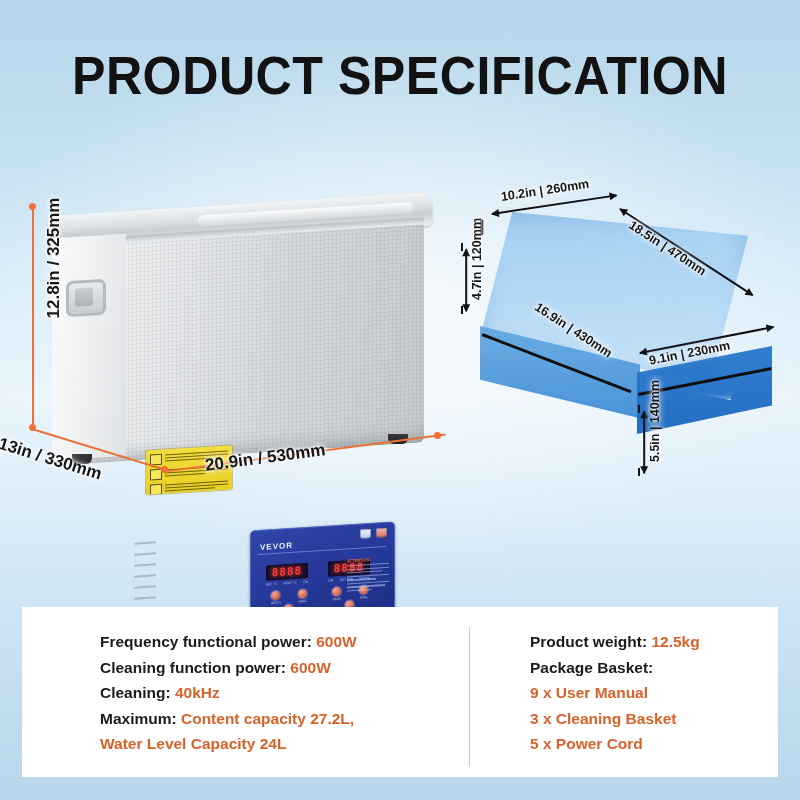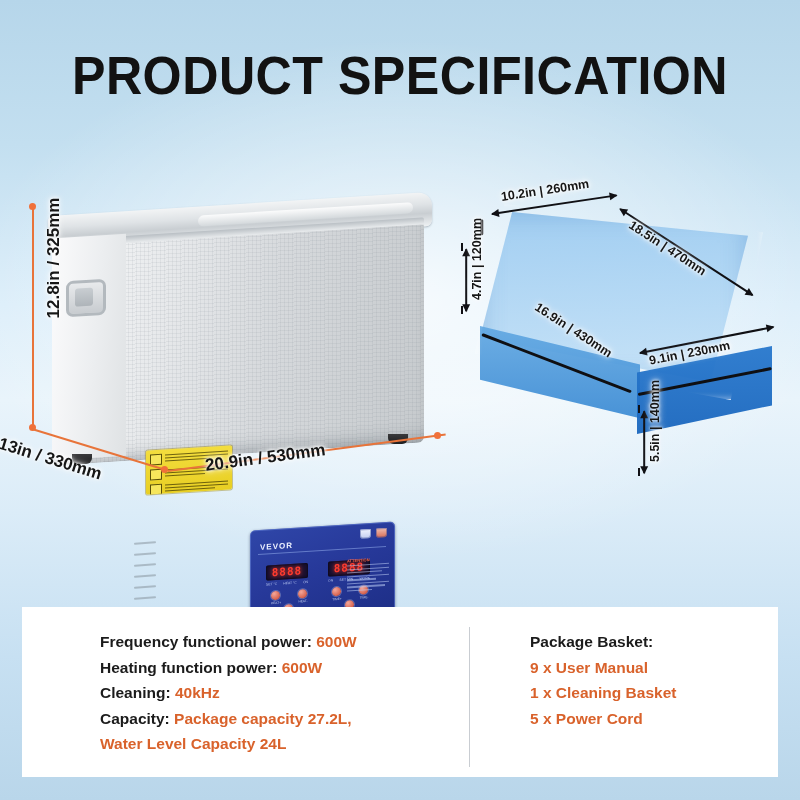--- a/index.html
+++ b/index.html
@@ -346,27 +346,28 @@
   <div class="dimB" style="left:644px;top:410px;width:62px;transform:rotate(90deg);"></div>
   <div class="capB" style="left:638px;top:405px;height:8px;"></div>
   <div class="capB" style="left:638px;top:468px;height:8px;"></div>
   <div class="dimlabel" style="left:614px;top:414px;font-size:12.5px;transform:rotate(-90deg);transform-origin:50% 50%;">5.5in | 140mm</div>
 
   <div class="specs">
     <div class="divider"></div>
 
     <div class="col left">
       <div class="specline"><span>Frequency functional power: </span><span class="val">600W</span></div>
-      <div class="specline"><span>Heating function power: </span><span class="val">600W</span></div>
+      <div class="specline"><span>Cleaning function power: </span><span class="val">600W</span></div>
       <div class="specline"><span>Cleaning: </span><span class="val">40kHz</span></div>
-      <div class="specline"><span>Capacity: </span><span class="val">Package capacity 27.2L,</span></div>
+      <div class="specline"><span>Maximum: </span><span class="val">Content capacity 27.2L,</span></div>
       <div class="specline all-orange"><span>Water Level Capacity 24L</span></div>
     </div>
 
     <div class="col right">
+      <div class="specline"><span>Product weight: </span><span class="val">12.5kg</span></div>
       <div class="specline"><span>Package Basket:</span></div>
       <div class="specline all-orange"><span>9 x User Manual</span></div>
-      <div class="specline all-orange"><span>1 x Cleaning Basket</span></div>
+      <div class="specline all-orange"><span>3 x Cleaning Basket</span></div>
       <div class="specline all-orange"><span>5 x Power Cord</span></div>
     </div>
   </div>
 
 </div>
 
 </body></html>

